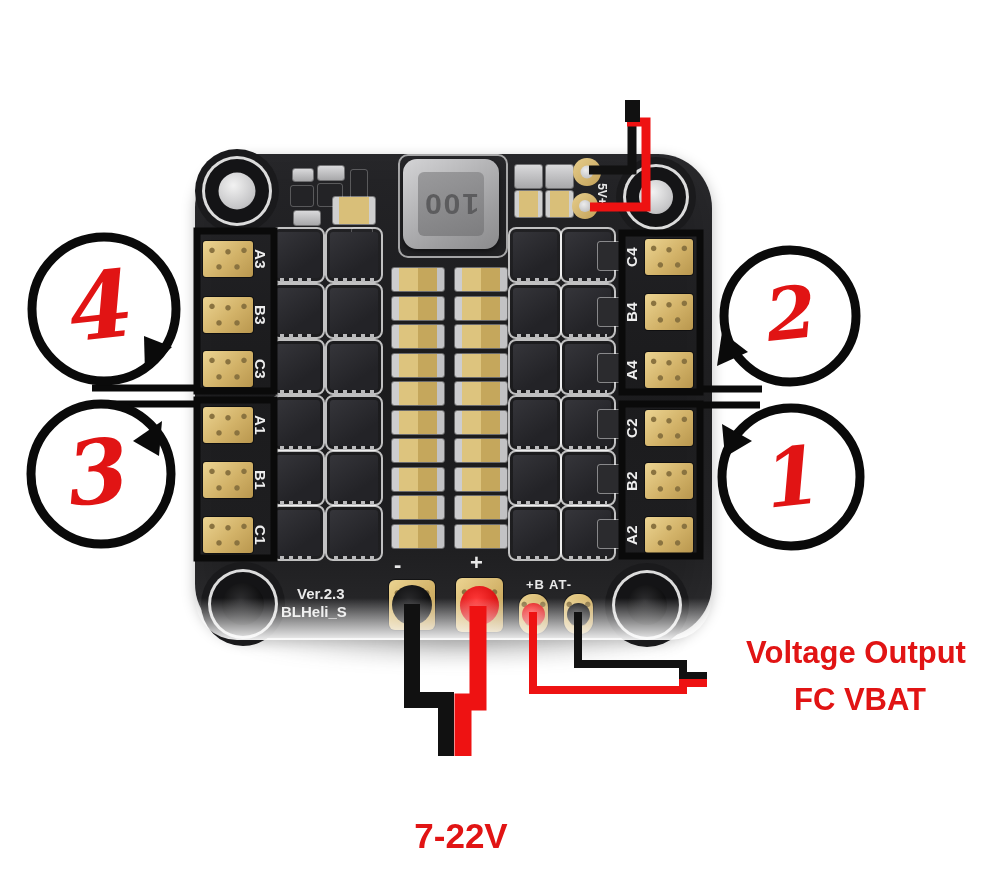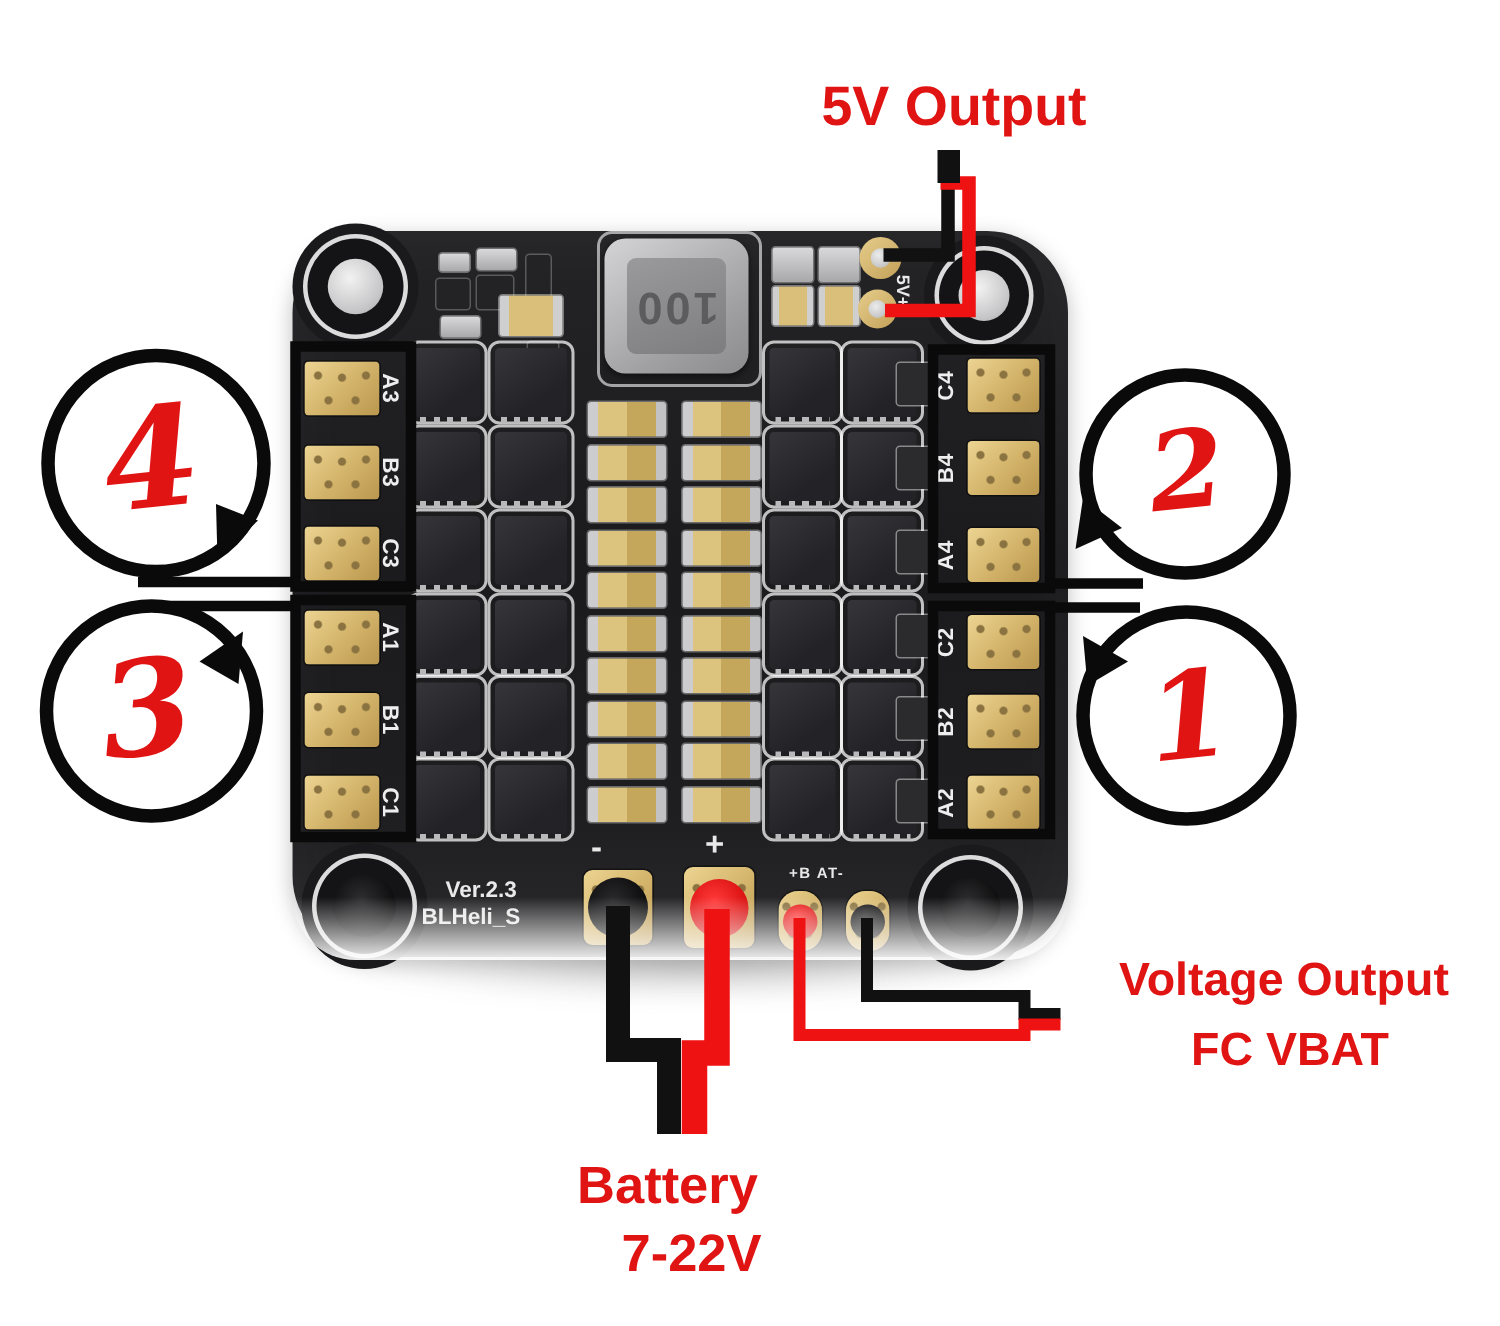--- a/index.html
+++ b/index.html
@@ -122,21 +122,21 @@
   <div class="silk" style="left:602px;top:194px;font-size:12px;transform:translate(-50%,-50%) rotate(90deg);">5V+</div>
 
   <div class="silk" style="left:394px;top:552px;font-size:22px;">-</div>
   <div class="silk" style="left:470px;top:550px;font-size:22px;">+</div>
   <div class="pad" style="left:389px;top:580px;width:46px;height:50px;border-radius:6px;">
     <div class="dotc" style="left:3px;top:5px;width:40px;height:40px;background:radial-gradient(circle at 42% 38%,#2a2a2c,#0a0a0b 70%);"></div>
     </div>
   <div class="pad" style="left:456px;top:578px;width:47px;height:54px;border-radius:6px;">
     <div class="dotc" style="left:4px;top:8px;width:39px;height:39px;background:radial-gradient(circle at 42% 38%,#ff3a3a,#d80d0d 70%);"></div>
     </div>
-  <div class="silk" style="left:526px;top:577px;font-size:10px;letter-spacing:1px;">+B AT-</div>
+  <div class="silk" style="left:526px;top:577px;font-size:13px;letter-spacing:1px;">+B AT-</div>
   <div class="pad" style="left:519px;top:594px;width:29px;height:40px;border-radius:13px;">
     <div class="dotc" style="left:3px;top:9px;width:23px;height:23px;background:radial-gradient(circle at 42% 38%,#ff3a3a,#d80d0d 70%);"></div>
     </div>
   <div class="pad" style="left:564px;top:594px;width:29px;height:40px;border-radius:13px;">
     <div class="dotc" style="left:3px;top:9px;width:23px;height:23px;background:radial-gradient(circle at 42% 38%,#2a2a2c,#0a0a0b 70%);"></div>
     </div>
 
   <div class="silk" style="left:297px;top:585px;font-size:15px;">Ver.2.3</div>
   <div class="silk" style="left:281px;top:603px;font-size:15px;">BLHeli_S</div>
 
@@ -245,22 +245,20 @@
     <polyline points="627,122 646,122 646,207 590,207" fill="none" stroke="#ee1212" stroke-width="9"></polyline>
     <rect x="625" y="100" width="15" height="22" fill="#111111"></rect>
 
     <polyline points="412,604 412,700 446,700 446,756" fill="none" stroke="#111111" stroke-width="16" stroke-linejoin="miter"></polyline>
     <polyline points="478,606 478,702 463,702 463,756" fill="none" stroke="#ee1212" stroke-width="17" stroke-linejoin="miter"></polyline>
 
     <polyline points="578,612 578,664 683,664 683,676 707,676" fill="none" stroke="#111111" stroke-width="8"></polyline>
     <polyline points="533,612 533,690 683,690 683,683 707,683" fill="none" stroke="#ee1212" stroke-width="8"></polyline>
   </svg>
 
-  <div class="callout" style="left:636px;top:71px;font-size:37px;">5V Output</div>
-  <div class="callout" style="left:445px;top:791px;font-size:35px;">Battery</div>
   <div class="callout" style="left:461px;top:836px;font-size:35px;">7-22V</div>
   <div class="callout" style="left:856px;top:653px;font-size:31px;">Voltage Output</div>
   <div class="callout" style="left:860px;top:700px;font-size:31px;">FC VBAT</div>
 
   <div class="script-num" style="left:101px;top:306px;font-size:92px;">4</div>
   <div class="script-num" style="left:98px;top:472px;font-size:88px;">3</div>
   <div class="script-num" style="left:791px;top:313px;font-size:72px;">2</div>
   <div class="script-num" style="left:793px;top:477px;font-size:80px;">1</div>
 
 </div>

